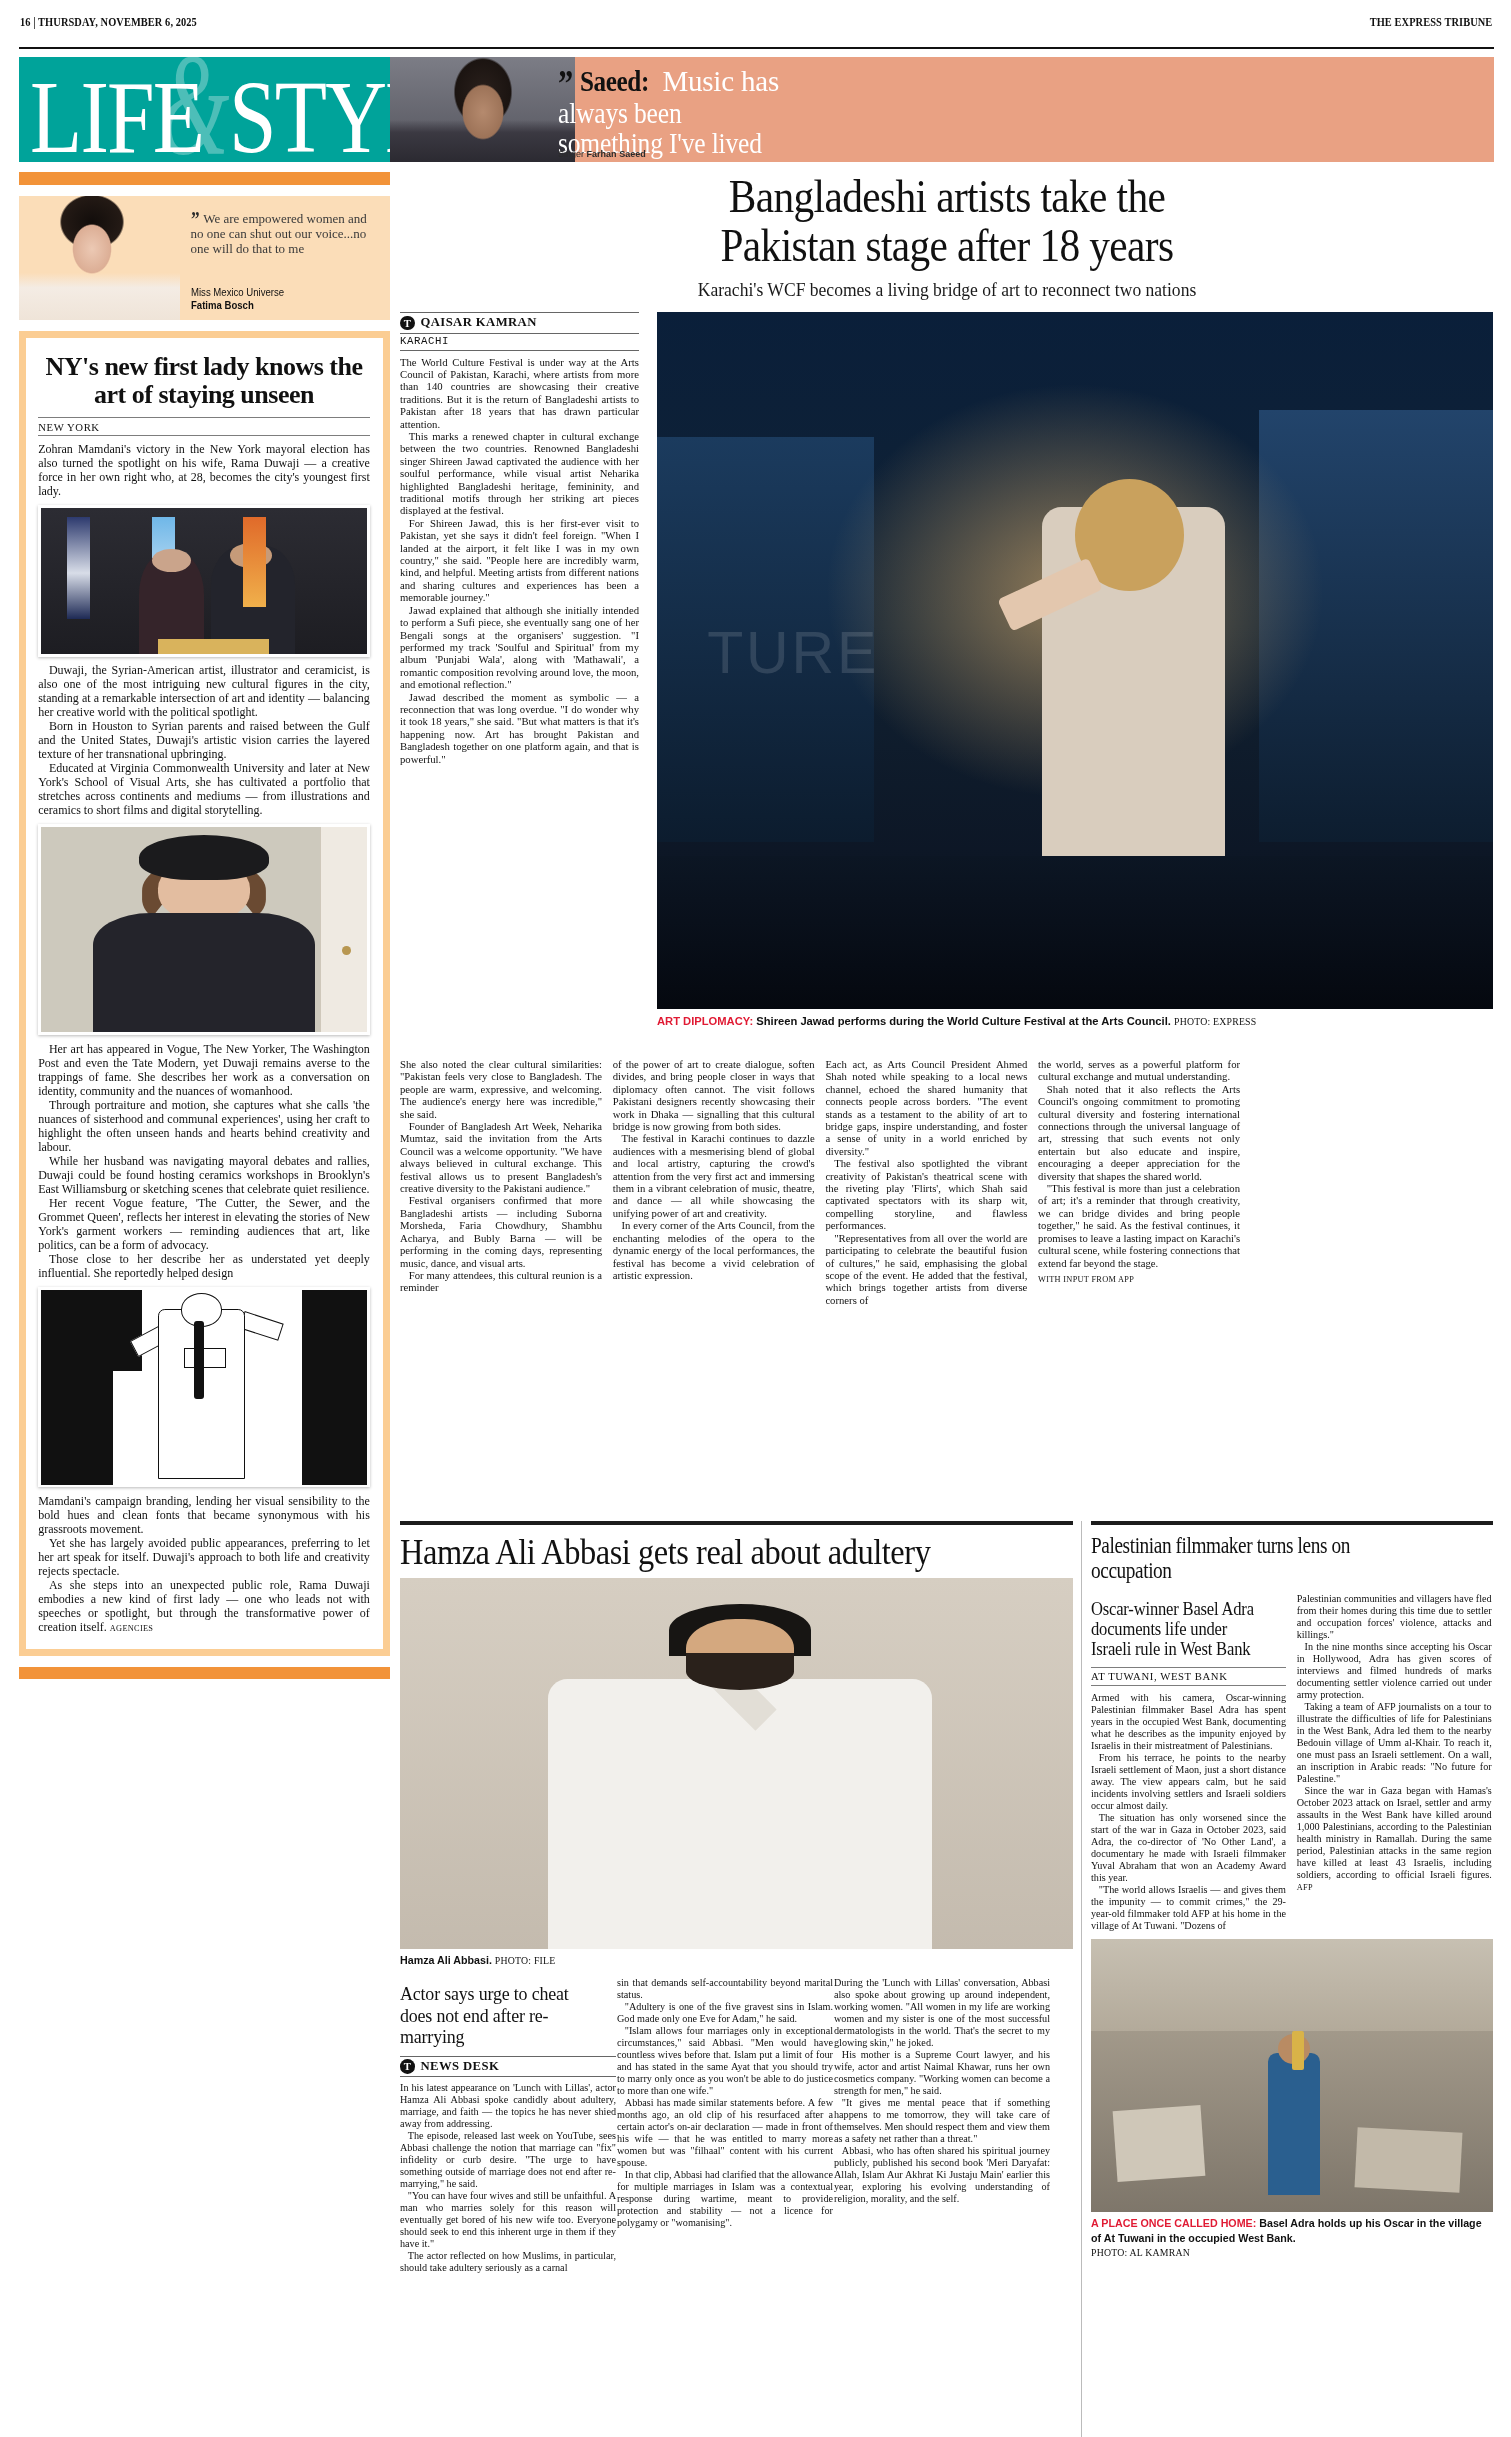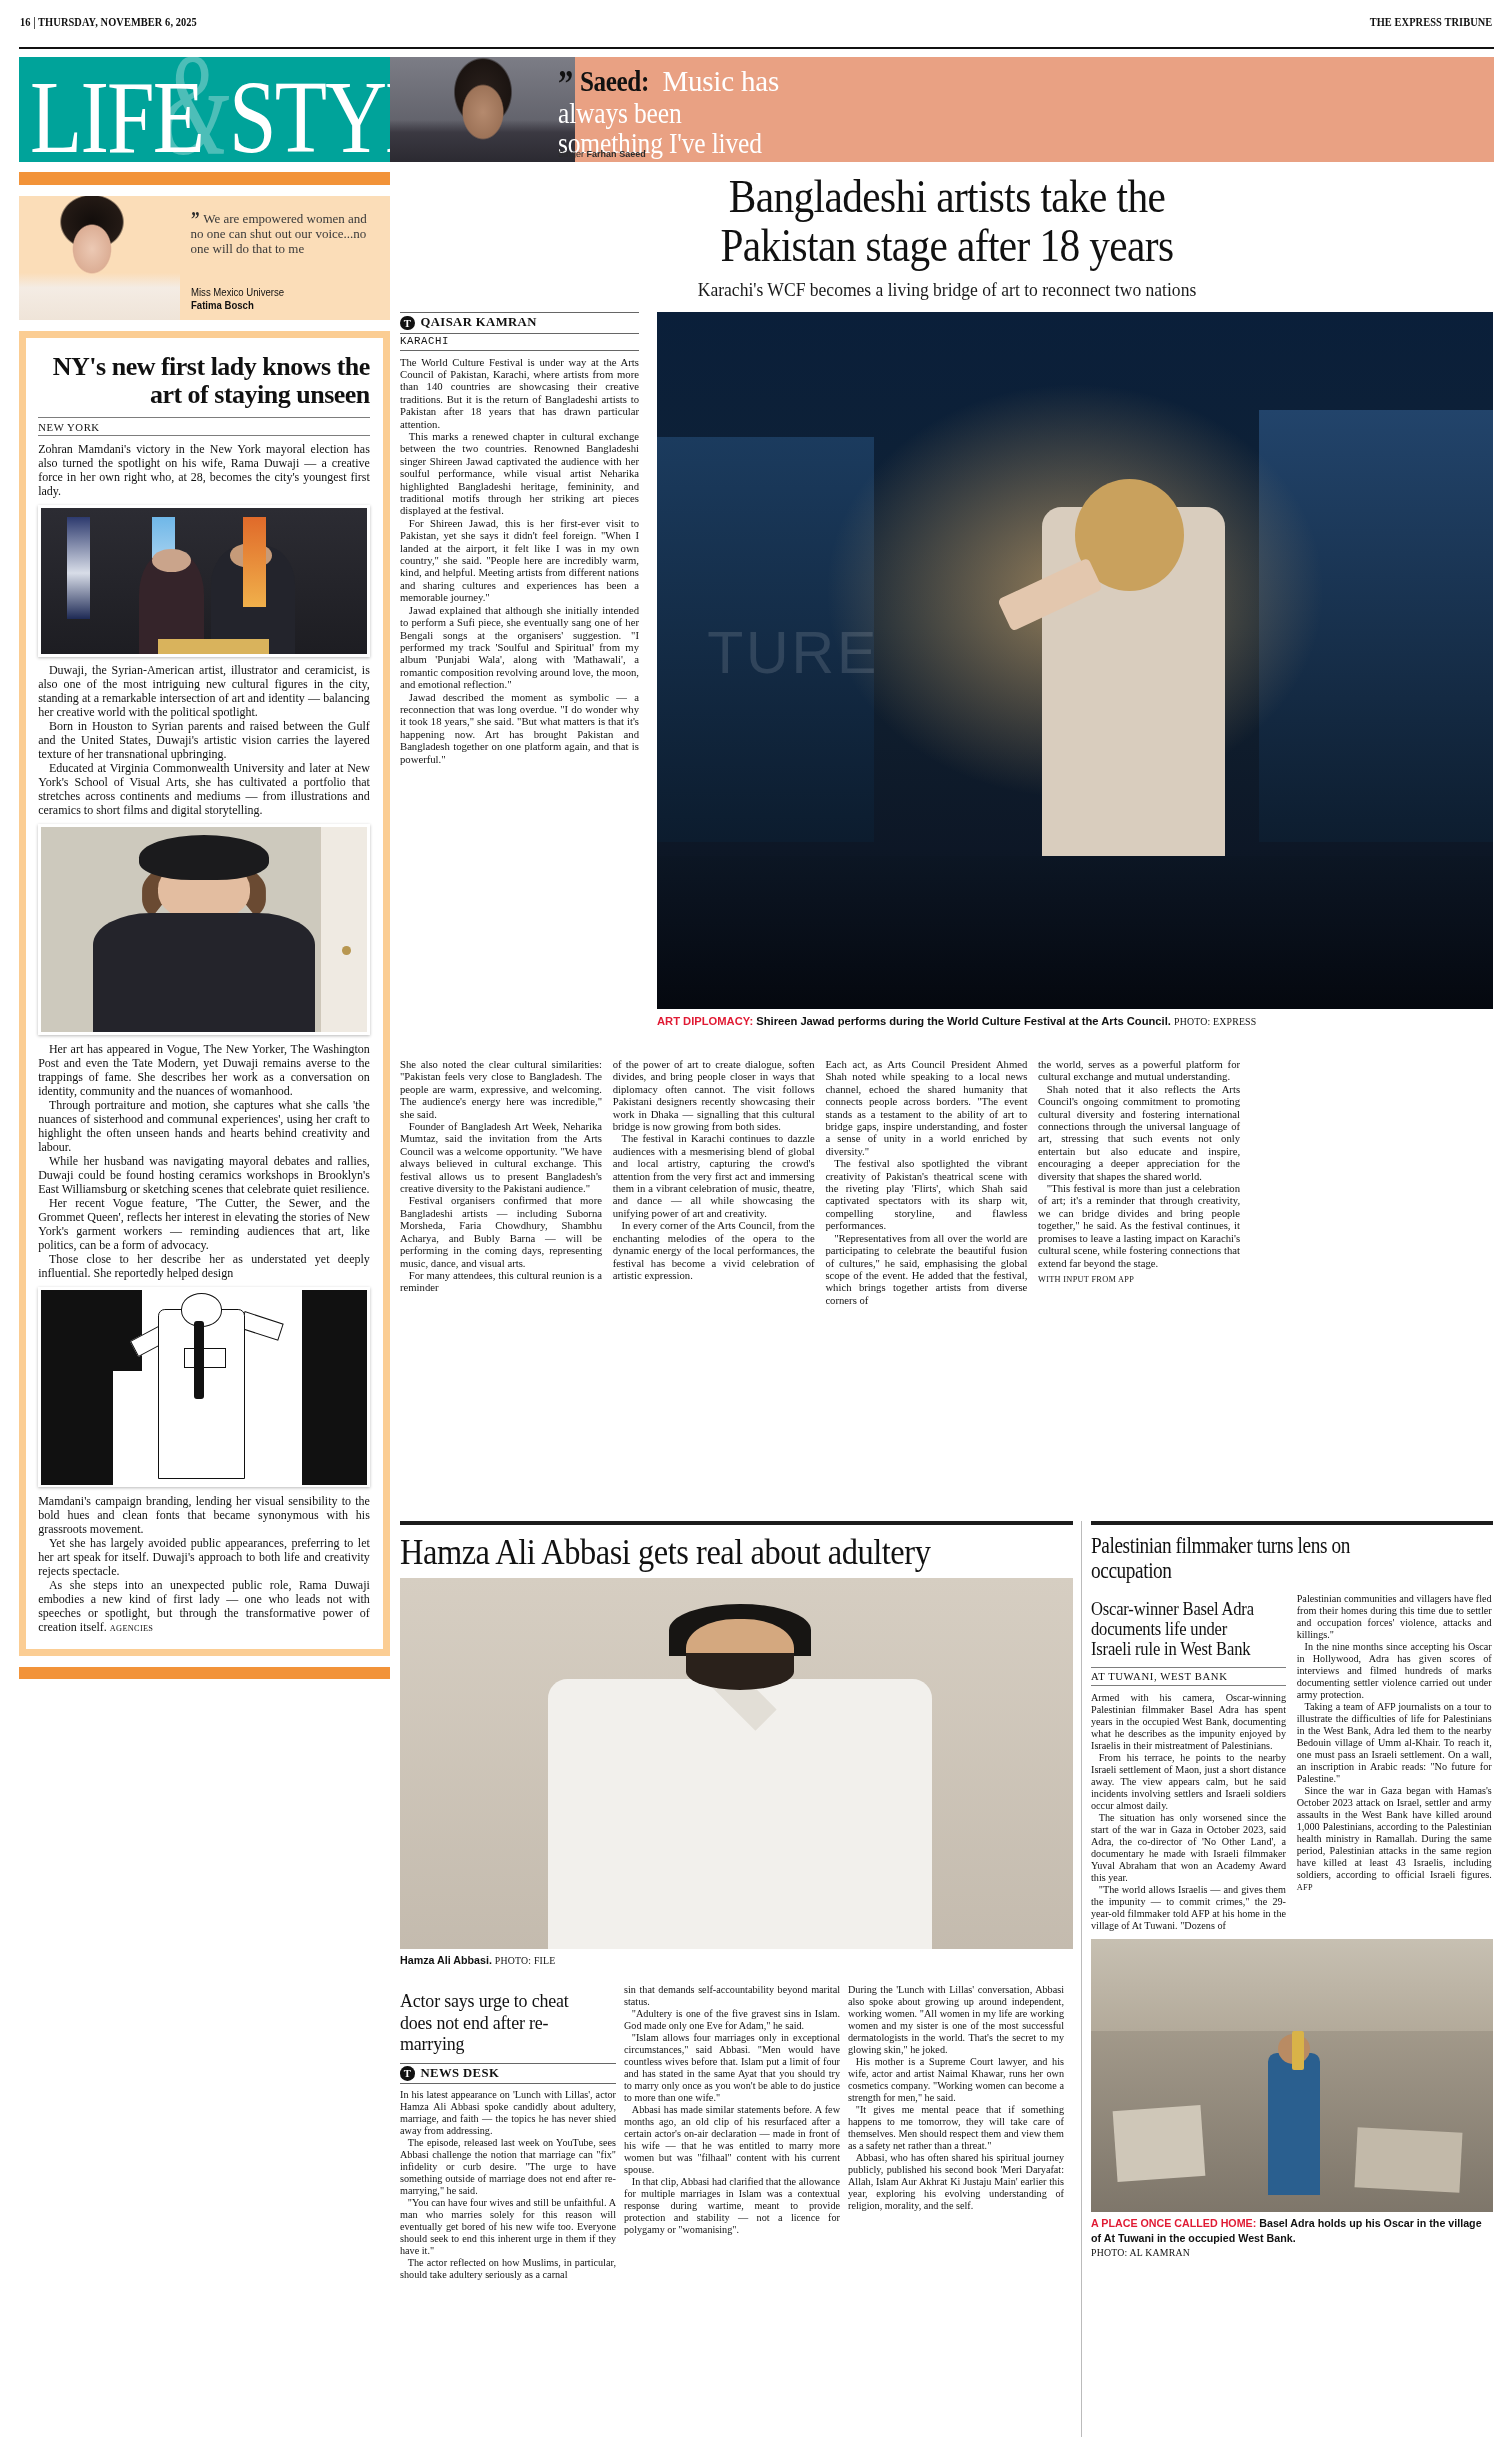--- a/index.html
+++ b/index.html
@@ -98,21 +98,21 @@
     font-size:10.2px;line-height:12.7px;color:#111;transform:scaleX(.94);transform-origin:left top;
   }
   .peach-byline b{font-weight:bold;}
 
   .framed{
     position:relative;width:371px;margin-top:10.7px;background:#fff;
     border:7.8px solid #fbcd93;box-sizing:border-box;padding:11.7px 12.7px 12.7px 12.7px;
   }
   .art-head{
     font-family:"Liberation Serif",serif;font-size:26px;line-height:28px;
-    text-align:right;letter-spacing:-0.5px;margin:2.9px 0 8.8px 0;
+    text-align:center;letter-spacing:-0.5px;margin:2.9px 0 8.8px 0;
   }
   .dateline-rule{border-top:1px solid #7d7d7d;border-bottom:1px solid #7d7d7d;padding:2.4px 0 2.4px 0;margin-bottom:5.9px;}
   .dateline{
     font-family:"Liberation Serif",serif;font-size:10.7px;letter-spacing:0.6px;font-variant:small-caps;
     text-transform:uppercase;color:#111;
   }
   .body-text p{
     margin:0;font-family:"Liberation Serif",serif;font-size:12px;line-height:14px;
     text-align:justify;text-indent:10.7px;hyphens:auto;
   }
@@ -455,21 +455,21 @@
       <div class="collar"></div>
       <div class="hair"></div>
       <div class="face"></div>
       <div class="beard"></div>
     </div>
     <div class="subcap">
       <span>Hamza Ali Abbasi.</span>
       <span class="src">PHOTO: FILE</span>
     </div>
 
-    <div style="display:flex;gap:8px;margin-top:18px;">
+    <div style="display:flex;gap:1px;margin-top:11px;">
       <div style="width:216px;">
         <div class="deck">Actor says urge to cheat does not end after re-marrying</div>
         <div class="byline-row">
           <span class="t-logo">T</span>
           <span class="byline-name">NEWS DESK</span>
         </div>
         <div class="small-col" style="margin-top:4.9px;">
           <p class="first">In his latest appearance on 'Lunch with Lillas', actor Hamza Ali Abbasi spoke candidly about adultery, marriage, and faith — the topics he has never shied away from addressing.</p>
           <p>The episode, released last week on YouTube, sees Abbasi challenge the notion that marriage can "fix" infidelity or curb desire. "The urge to have something outside of marriage does not end after re-marrying," he said.</p>
           <p>"You can have four wives and still be unfaithful. A man who marries solely for this reason will eventually get bored of his new wife too. Everyone should seek to end this inherent urge in them if they have it."</p>

